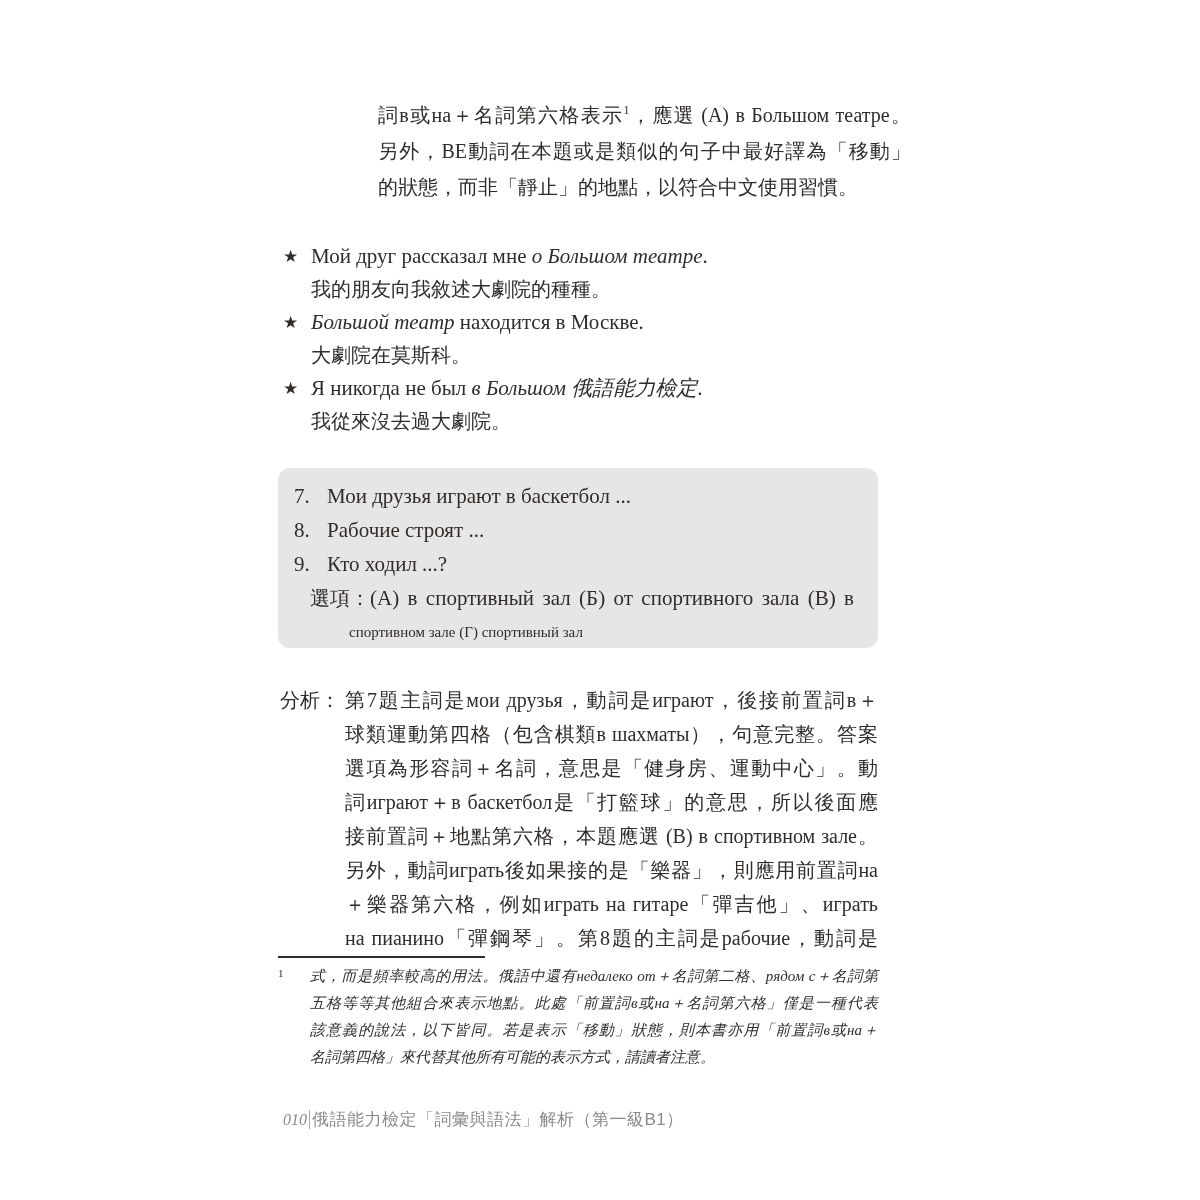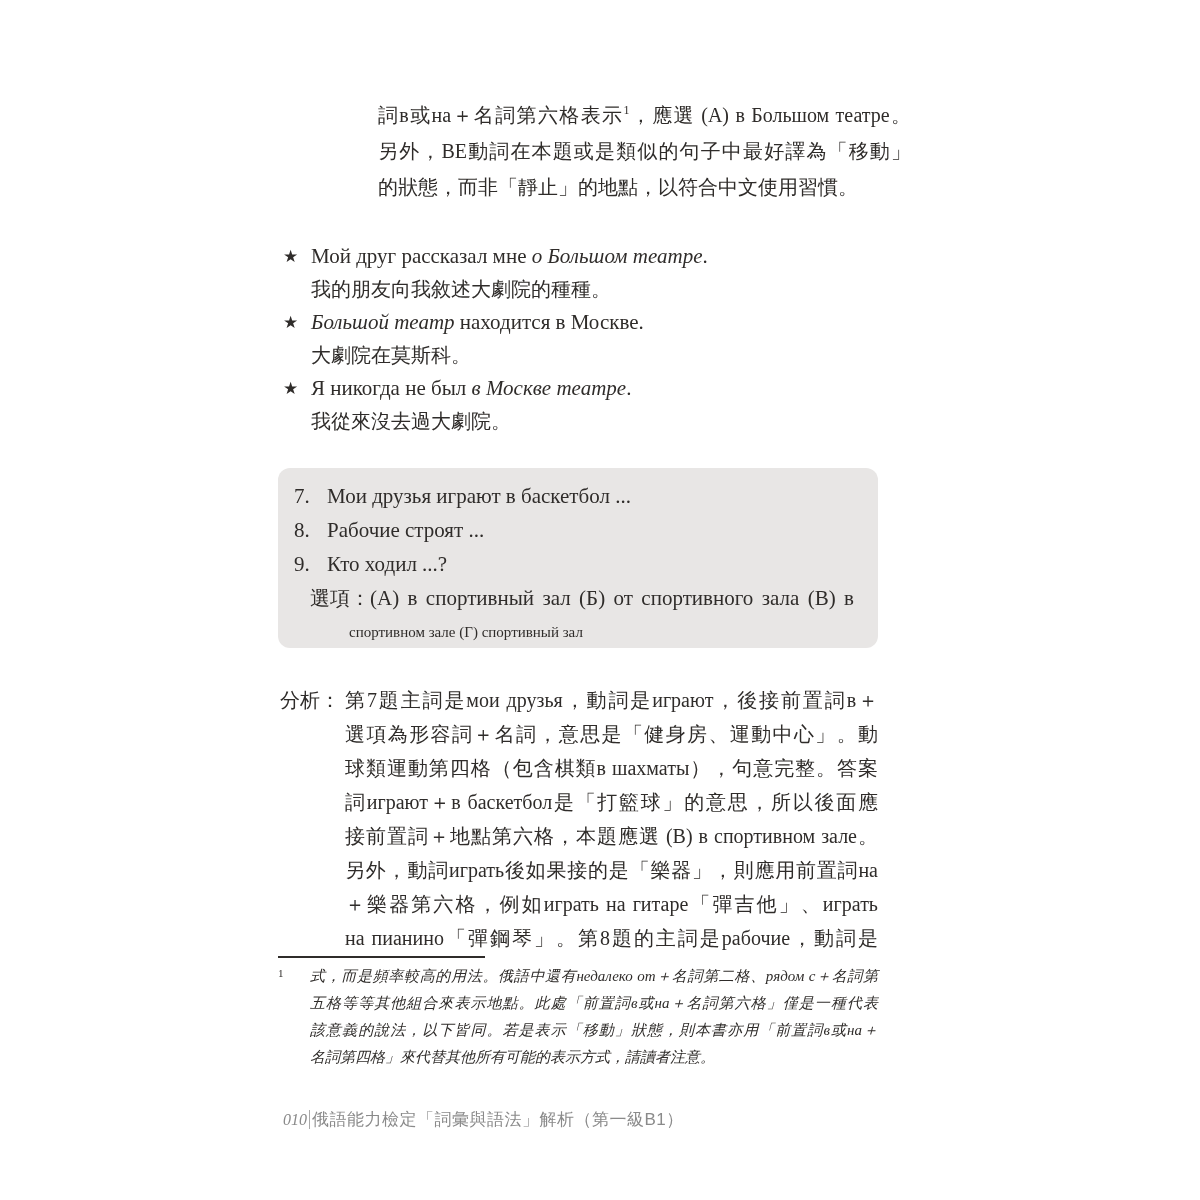--- a/index.html
+++ b/index.html
@@ -79,21 +79,21 @@
     <div class="ex">
       <div class="ex-ru">
         <span class="bullet">★</span>
         <span class="ru-text"><span class="it">Большой театр</span><span> находится в Москве.</span></span>
       </div>
       <div class="ex-zh">大劇院在莫斯科。</div>
     </div>
     <div class="ex">
       <div class="ex-ru">
         <span class="bullet">★</span>
-        <span class="ru-text"><span>Я никогда не был </span><span class="it">в Москве театре</span><span>.</span></span>
+        <span class="ru-text"><span>Я никогда не был </span><span class="it">в Большом 俄語能力檢定</span><span>.</span></span>
       </div>
       <div class="ex-zh">我從來沒去過大劇院。</div>
     </div>
   </section>
 
   <section class="qbox">
     <div class="q-item">
       <span class="q-num">7.</span>
       <span class="q-text">Мои друзья играют в баскетбол ...</span>
     </div>
@@ -109,22 +109,22 @@
       <span class="q-opts-label">選項：</span>
       <span class="q-opts-text jl">(А) в спортивный зал (Б) от спортивного зала (В) в</span>
     </div>
     <div class="q-opts2">спортивном зале (Г) спортивный зал</div>
   </section>
 
   <section class="analysis">
     <div class="an-label">分析：</div>
     <div class="an-lines">
       <div class="an-line jl">第7題主詞是мои друзья，動詞是играют，後接前置詞в＋</div>
+      <div class="an-line jl">球類運動第四格（包含棋類в шахматы），句意完整。答案</div>
       <div class="an-line jl">選項為形容詞＋名詞，意思是「健身房、運動中心」。動</div>
-      <div class="an-line jl">球類運動第四格（包含棋類в шахматы），句意完整。答案</div>
       <div class="an-line jl">詞играют＋в баскетбол是「打籃球」的意思，所以後面應</div>
       <div class="an-line jl">接前置詞＋地點第六格，本題應選 (В) в спортивном зале。</div>
       <div class="an-line jl">另外，動詞играть後如果接的是「樂器」，則應用前置詞на</div>
       <div class="an-line jl">＋樂器第六格，例如играть на гитаре「彈吉他」、играть</div>
       <div class="an-line jl">на пианино「彈鋼琴」。第8題的主詞是рабочие，動詞是</div>
     </div>
   </section>
 
   <section class="footnote">
     <div class="fn-rule"></div>

